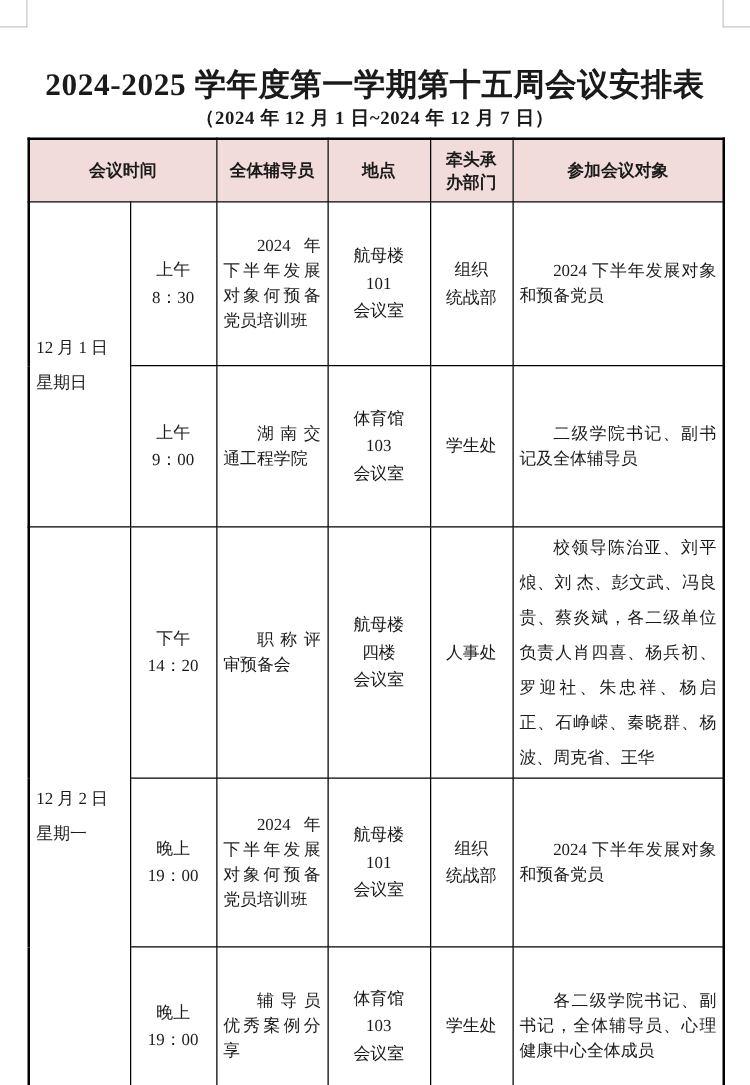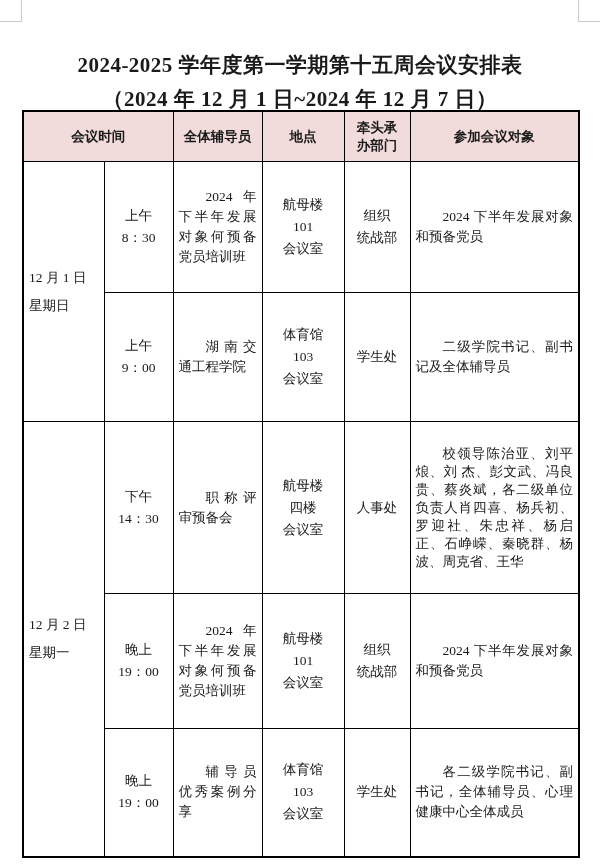--- a/index.html
+++ b/index.html
@@ -17,22 +17,22 @@
   .page{position:relative;width:600px;height:868px;overflow:hidden;background:#fff;}
 
   
   .corner{position:absolute;top:0;width:21px;height:21px;}
   .corner.tl{left:0;border-right:1px solid var(--corner-mark);border-bottom:1px solid var(--corner-mark);}
   .corner.tr{right:0;border-left:1px solid var(--corner-mark);border-bottom:1px solid var(--corner-mark);}
 
   
   .title{position:absolute;left:0;width:600px;text-align:center;font-weight:bold;}
   .title-school{top:14px;font-size:27px;letter-spacing:2px;}
-  .title-main{top:51px;font-size:21px;letter-spacing:0.5px;}
-  .title-range{top:85px;font-size:21px;letter-spacing:0.5px;}
+  .title-main{top:51px;font-size:25px;letter-spacing:0.5px;}
+  .title-range{top:85px;font-size:15px;letter-spacing:0.5px;}
 
   
   table.sched{
     position:absolute;left:22px;top:110px;width:556px;
     border-collapse:collapse;table-layout:fixed;
     border:2px solid var(--table-border);
   }
   table.sched th,table.sched td{
     border:1px solid var(--table-border);
     vertical-align:middle;
@@ -107,27 +107,27 @@
         <td class="c-center">体育馆
 103
 会议室</td>
         <td class="c-center">学生处</td>
         <td class="c-just">二级学院书记、副书记及全体辅导员</td>
       </tr>
       <tr class="r3">
         <td class="c-date" rowspan="3">12 月 2 日
 星期一</td>
         <td class="c-center">下午
-14：30</td>
+14：20</td>
         <td class="c-just">职称评审预备会</td>
         <td class="c-center">航母楼
 四楼
 会议室</td>
         <td class="c-center">人事处</td>
-        <td class="c-just" style="line-height:18px;">校领导陈治亚、刘平烺、刘 杰、彭文武、冯良贵、蔡炎斌，各二级单位负责人肖四喜、杨兵初、罗迎社、朱忠祥、杨启正、石峥嵘、秦晓群、杨 波、周克省、王华</td>
+        <td class="c-just" style="line-height:28px;">校领导陈治亚、刘平烺、刘 杰、彭文武、冯良贵、蔡炎斌，各二级单位负责人肖四喜、杨兵初、罗迎社、朱忠祥、杨启正、石峥嵘、秦晓群、杨 波、周克省、王华</td>
       </tr>
       <tr class="r4">
         <td class="c-center">晚上
 19：00</td>
         <td class="c-just">2024 年下半年发展对象何预备党员培训班</td>
         <td class="c-center">航母楼
 101
 会议室</td>
         <td class="c-center">组织
 统战部</td>

